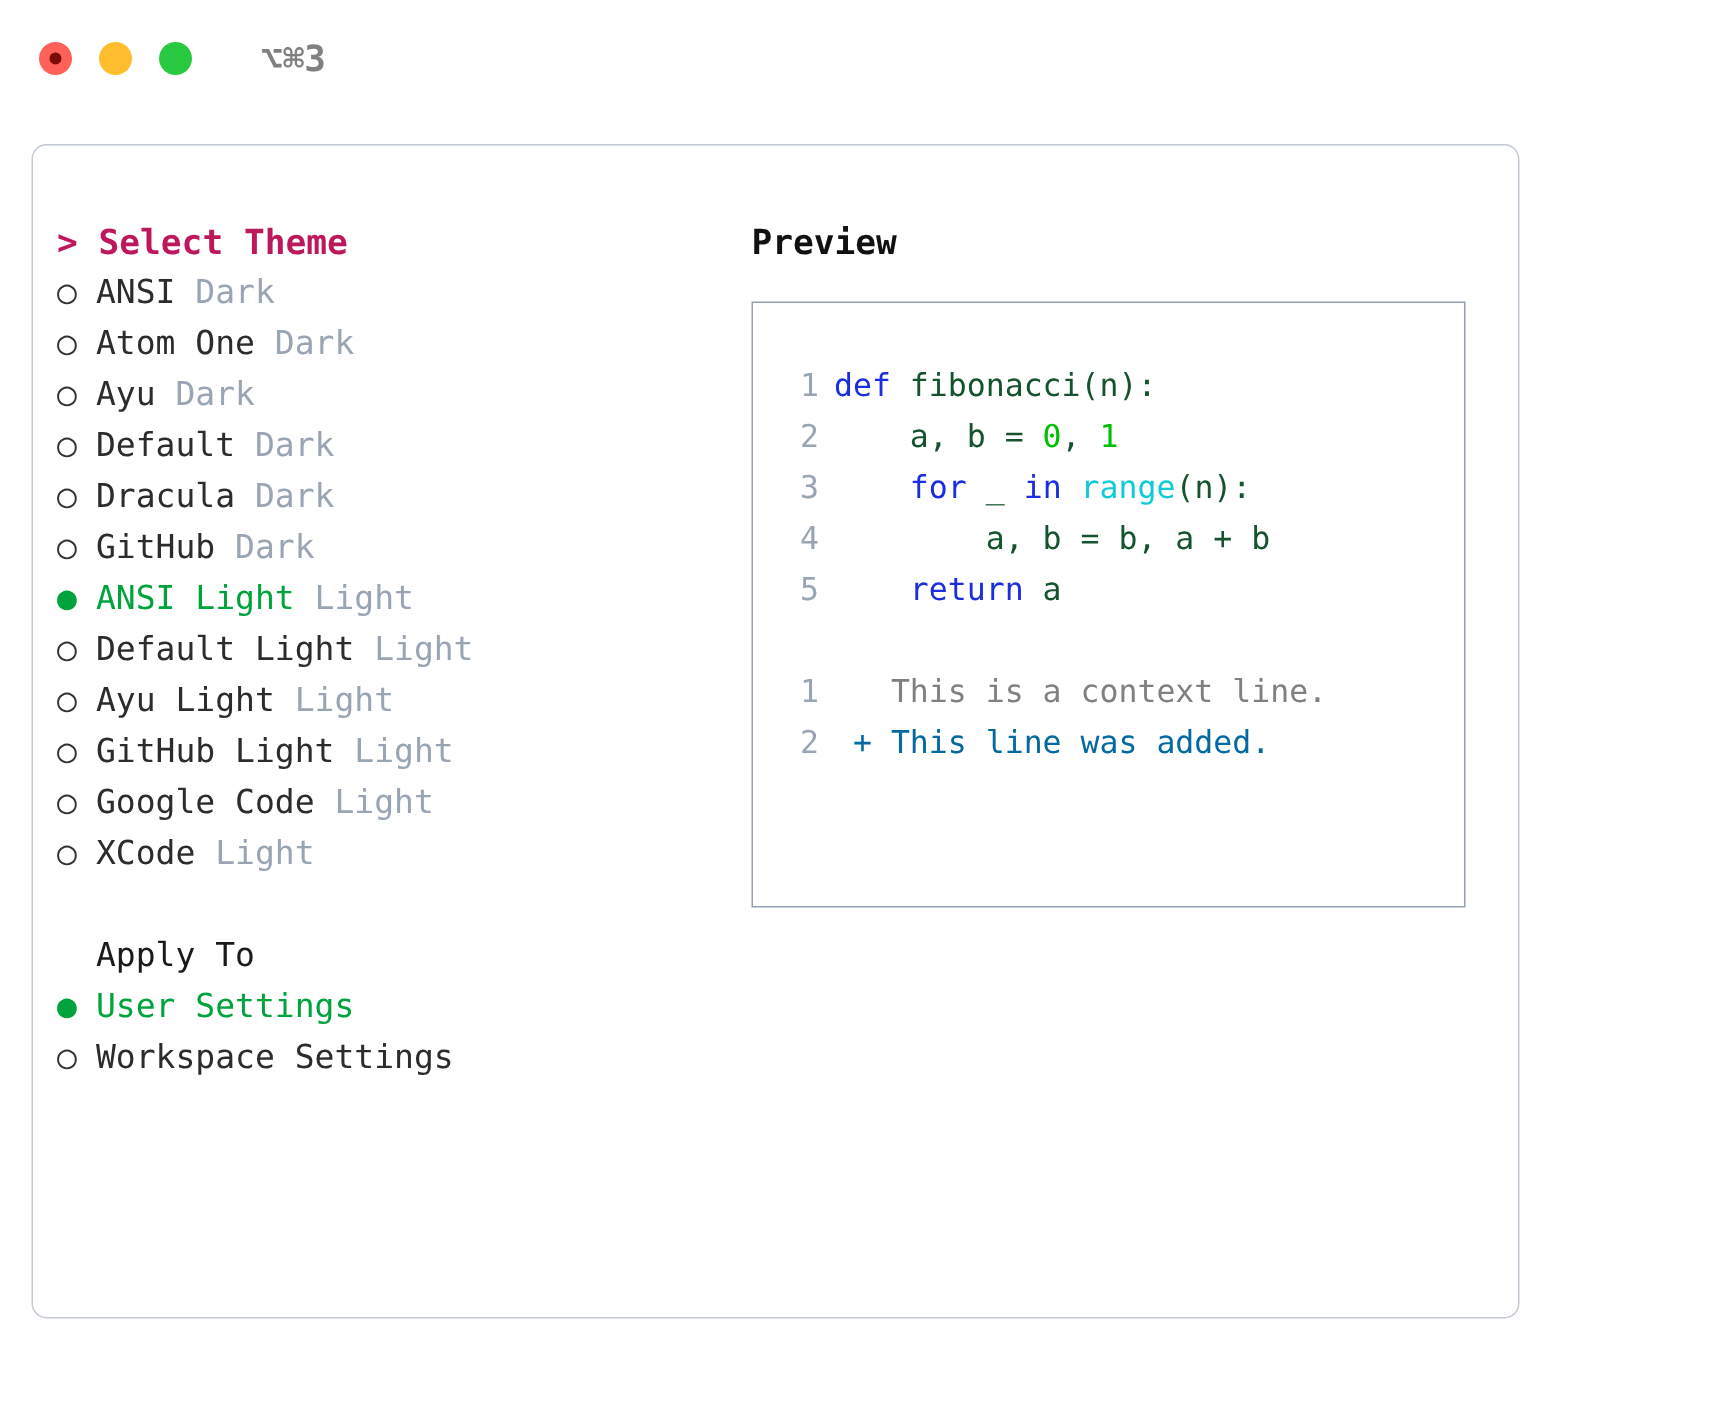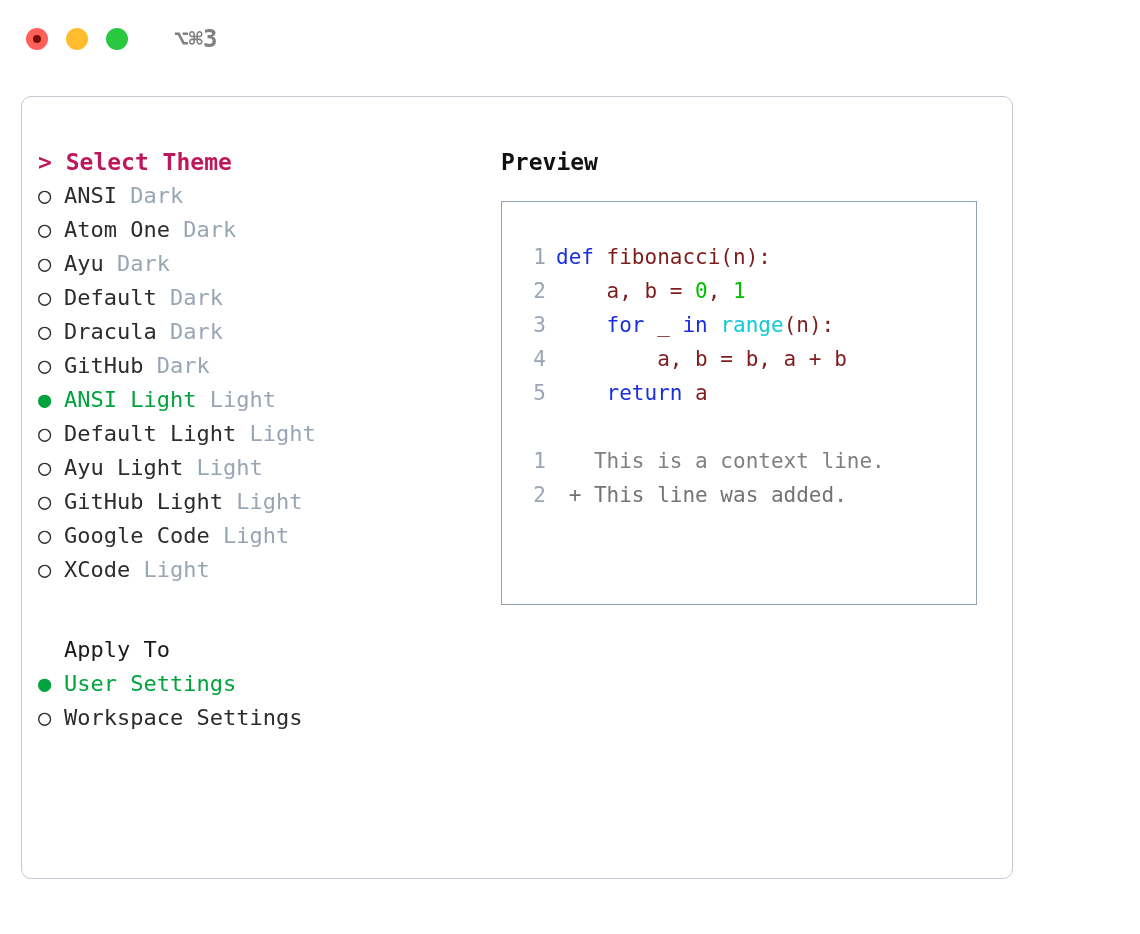--- a/index.html
+++ b/index.html
@@ -110,21 +110,21 @@
   .opt-label { color: #2c2c2c; }
   .opt-row.selected .opt-label { color: #00a33c; }
   .opt-variant { color: #9aa5b4; }
   .opt-row.selected .opt-variant { color: #9aa5b4; }
 
   #apply-title {
     font-size: 22px;
     line-height: 34px;
     white-space: pre;
     color: #1a1a1a;
-    margin-top: 46px;
+    margin-top: 34px;
     padding-left: 26px;
   }
 
   #hint {
     margin-top: 34px;
     font-size: 22px;
     line-height: 34px;
     color: #9aa5b4;
     width: 410px;
   }
@@ -160,24 +160,24 @@
   .ln {
     display: inline-block;
     width: 28px;
     text-align: right;
     color: #9aa5b4;
     margin-right: 10px;
   }
   .tok-kw   { color: #1a2ee0; }
   .tok-fn   { color: #0fcbd8; }
   .tok-num  { color: #00bf00; }
-  .tok-txt  { color: #7f1d1d; }
+  .tok-txt  { color: #14532d; }
   .tok-ctx  { color: #808080; }
   .tok-del  { color: #c4200a; }
-  .tok-add  { color: #737373; }
+  .tok-add  { color: #0369a1; }
   .code-gap { height: 34px; }
 </style>
 </head>
 <body>
 
 <div id="titlebar">
   <div id="traffic-lights">
     <span class="tl tl-red"></span>
     <span class="tl tl-yellow"></span>
     <span class="tl tl-green"></span>

